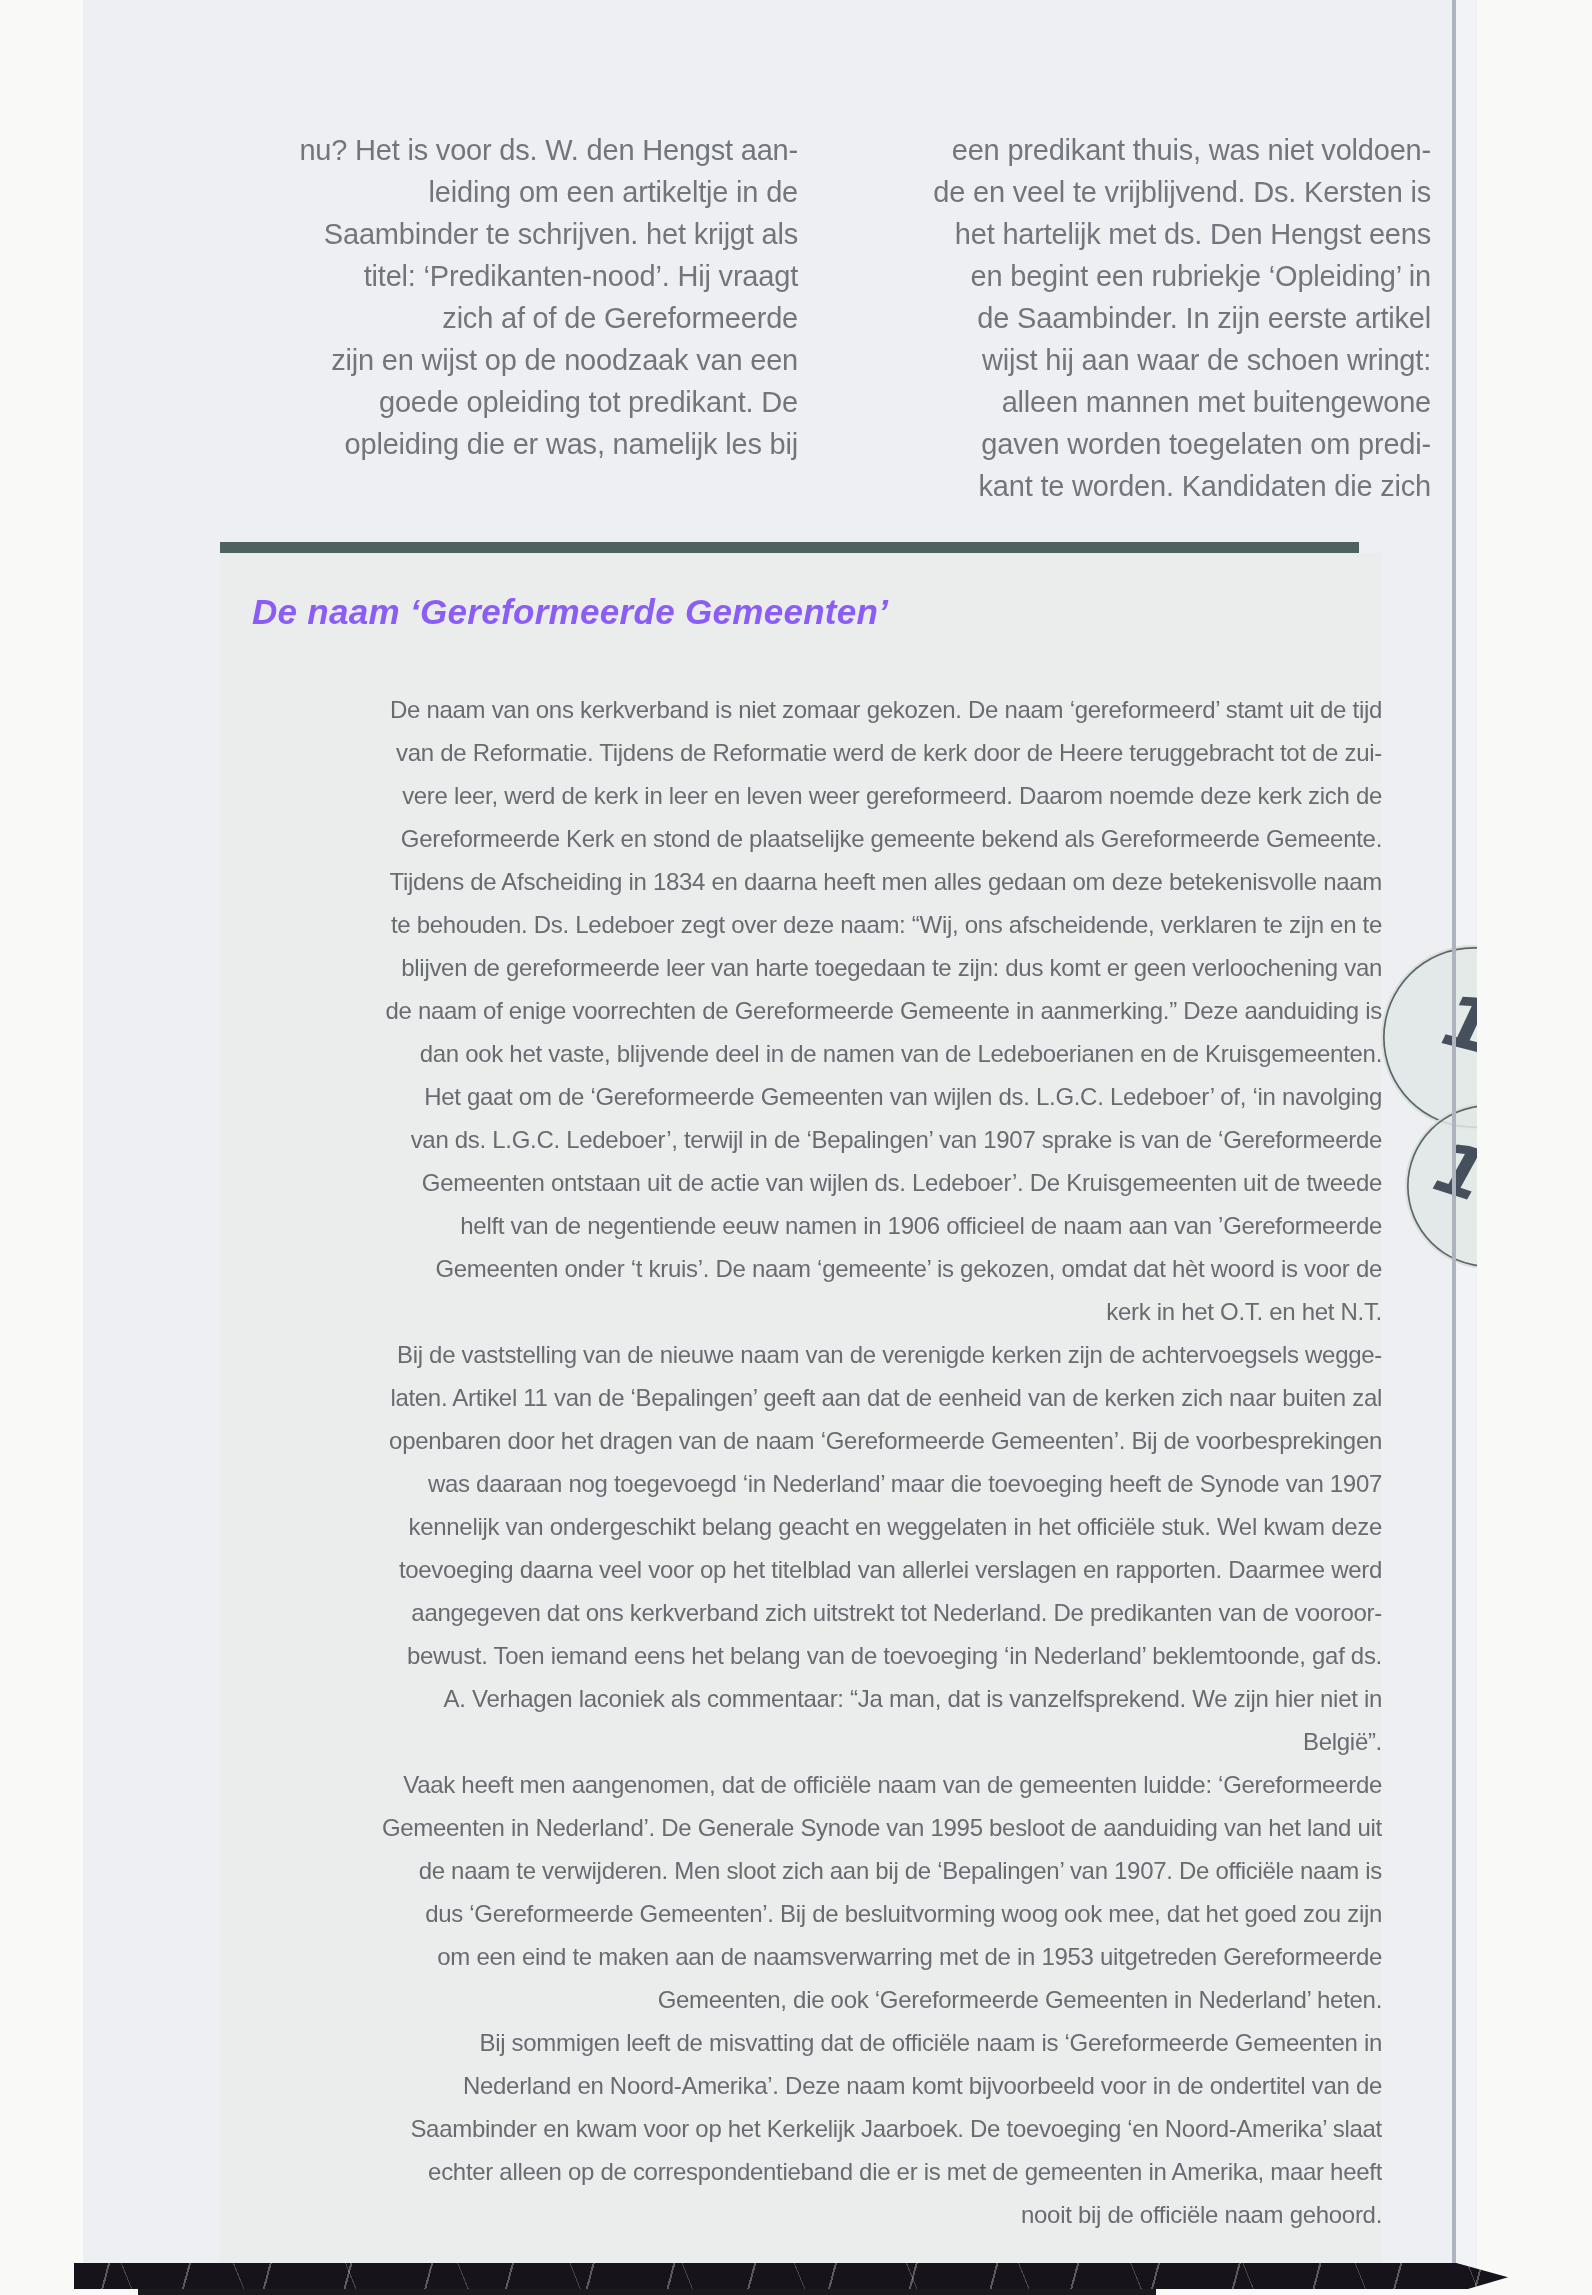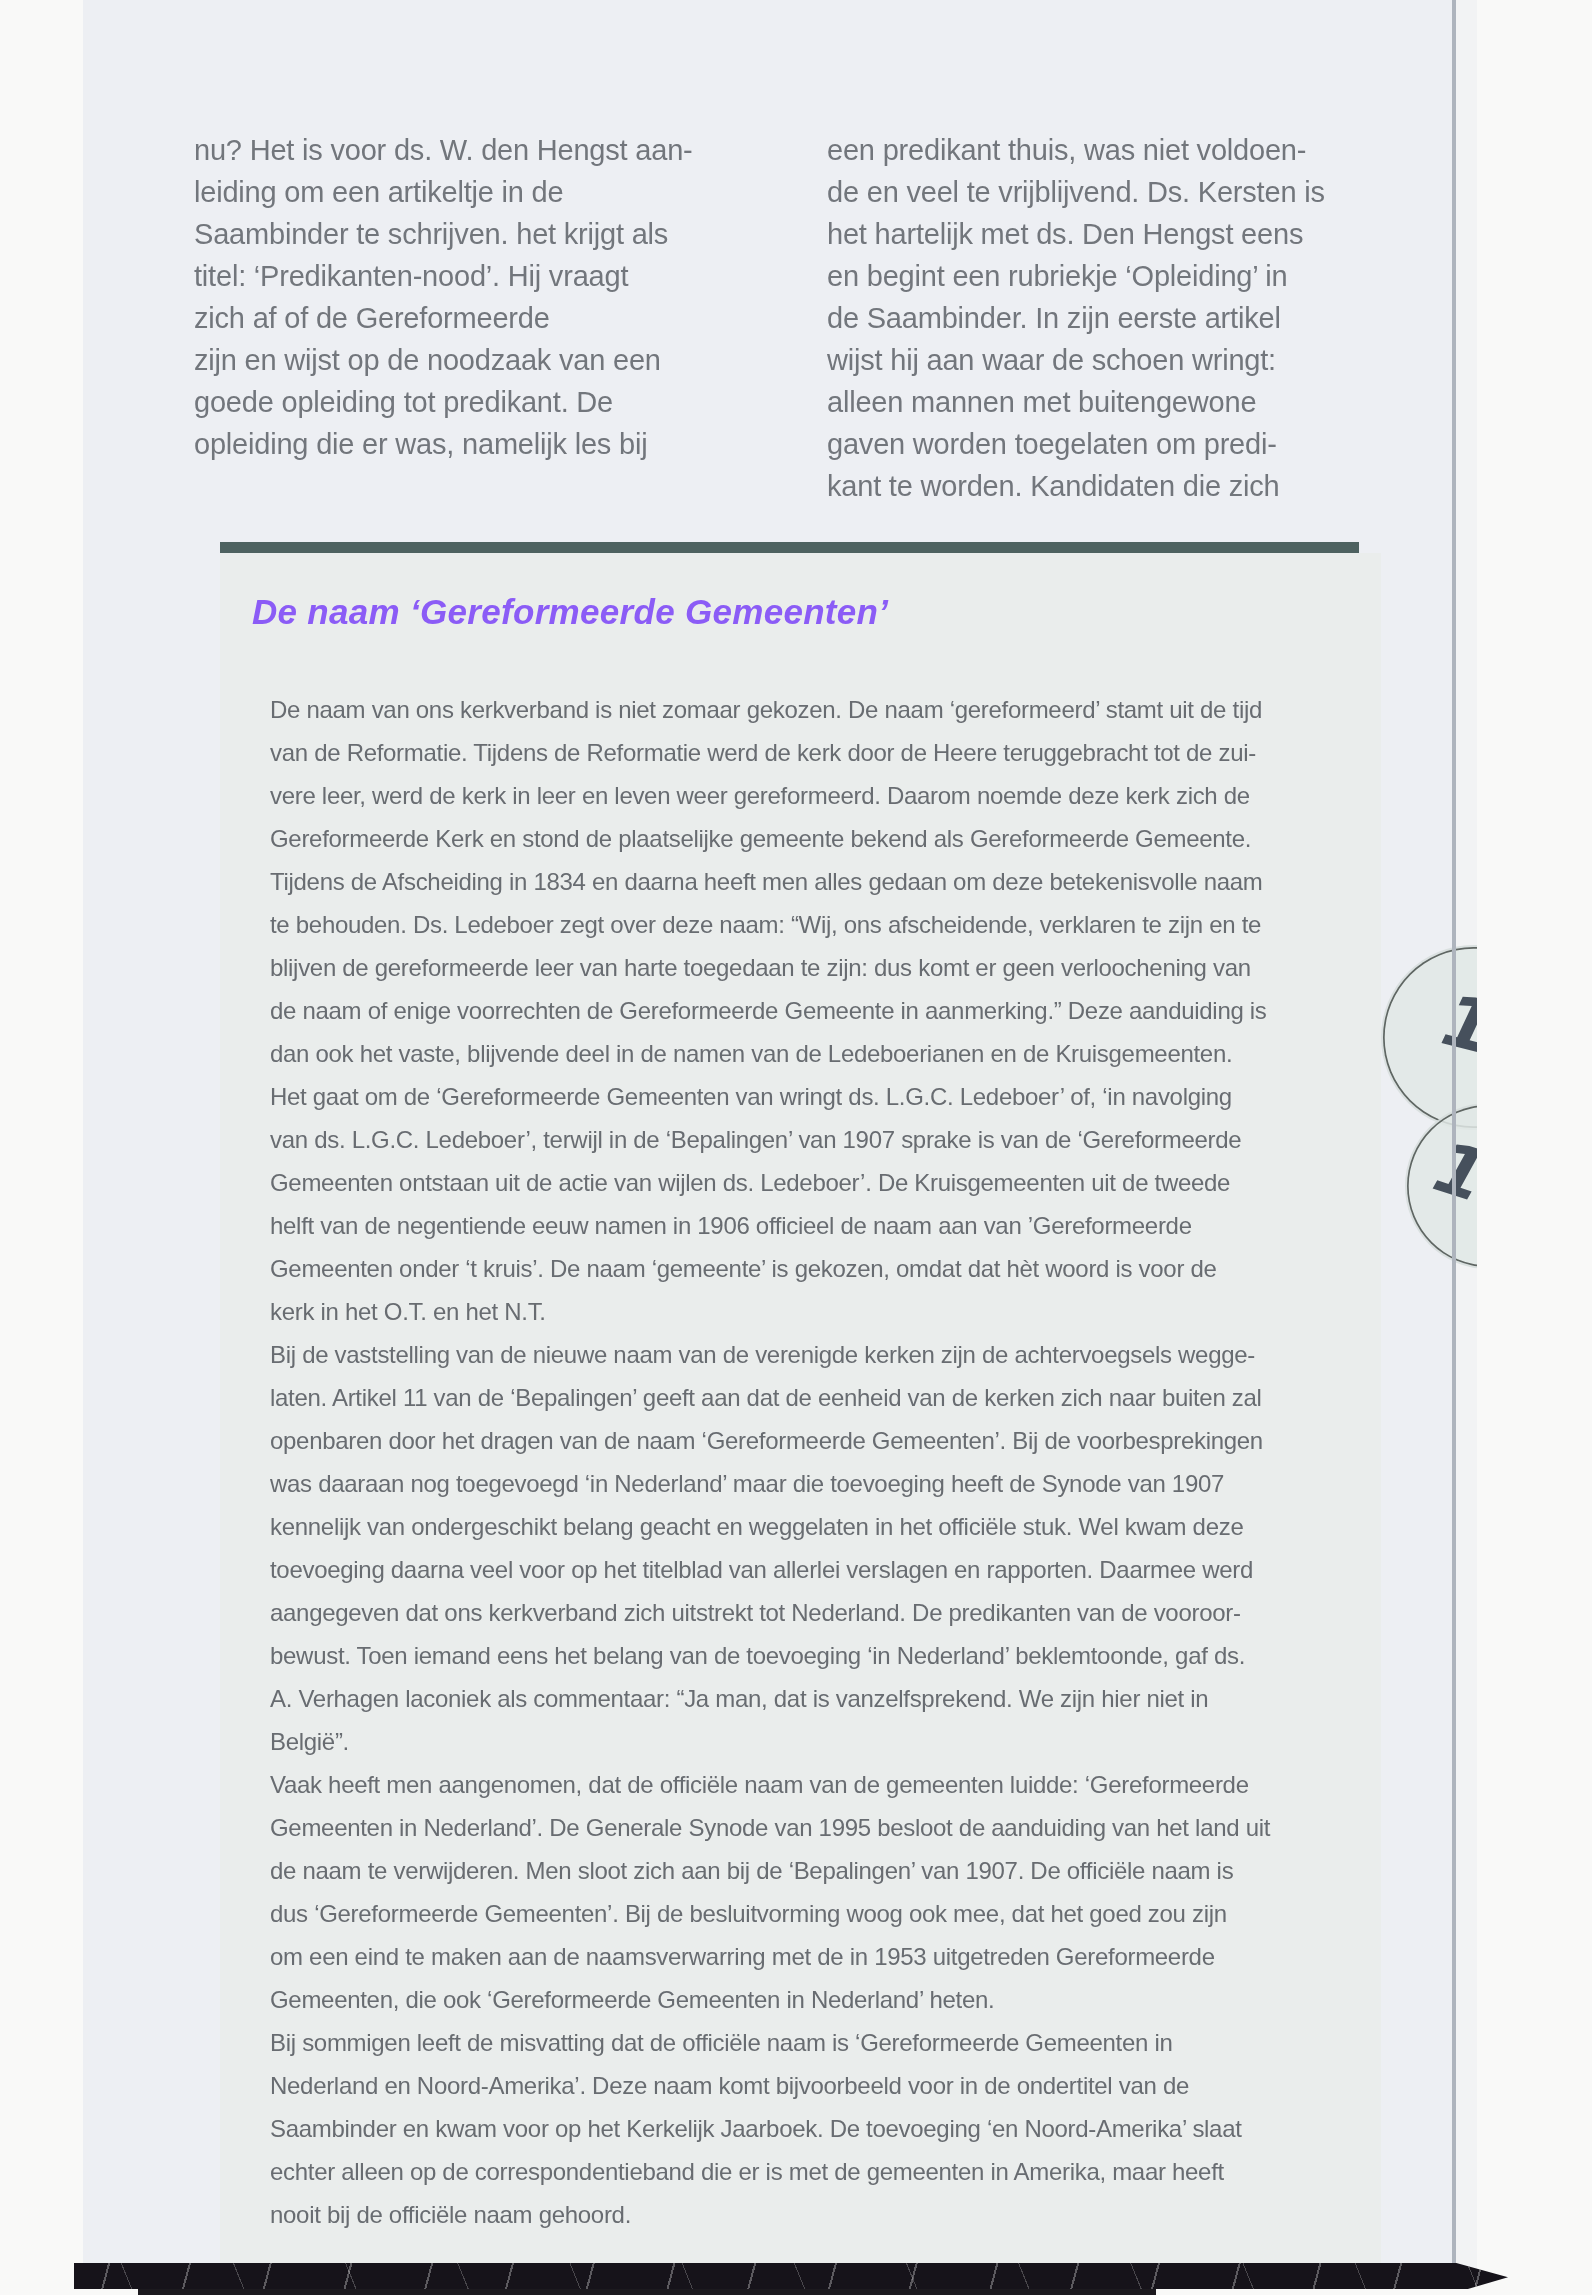--- a/index.html
+++ b/index.html
@@ -1,19 +1,20 @@
 <!DOCTYPE html>
 <html style="font-size:14px"><head>
 <meta charset="utf-8">
 <style>
   html,body { margin:0; padding:0; }
   .canvas {
     position:relative; width:1592px; height:2295px;
     background:#f9f9f8; overflow:hidden;
     font-family:"Liberation Sans", sans-serif;
+    text-align:right;
   }
   .page {
     position:absolute; left:83px; top:0; width:1372px; height:2271px;
     background:#edeff3;
   }
   
   .col {
     position:absolute; top:129px; font-size:29px; line-height:42px;
     color:#72767c; letter-spacing:-0.2px;
   }
@@ -121,21 +122,21 @@
     <div class="box-body">
         <div class="line">De naam van ons kerkverband is niet zomaar gekozen. De naam ‘gereformeerd’ stamt uit de tijd</div>
         <div class="line">van de Reformatie. Tijdens de Reformatie werd de kerk door de Heere teruggebracht tot de zui-</div>
         <div class="line">vere leer, werd de kerk in leer en leven weer gereformeerd. Daarom noemde deze kerk zich de</div>
         <div class="line">Gereformeerde Kerk en stond de plaatselijke gemeente bekend als Gereformeerde Gemeente.</div>
         <div class="line">Tijdens de Afscheiding in 1834 en daarna heeft men alles gedaan om deze betekenisvolle naam</div>
         <div class="line">te behouden. Ds. Ledeboer zegt over deze naam: “Wij, ons afscheidende, verklaren te zijn en te</div>
         <div class="line">blijven de gereformeerde leer van harte toegedaan te zijn: dus komt er geen verloochening van</div>
         <div class="line">de naam of enige voorrechten de Gereformeerde Gemeente in aanmerking.” Deze aanduiding is</div>
         <div class="line">dan ook het vaste, blijvende deel in de namen van de Ledeboerianen en de Kruisgemeenten.</div>
-        <div class="line">Het gaat om de ‘Gereformeerde Gemeenten van wringt ds. L.G.C. Ledeboer’ of, ‘in navolging</div>
+        <div class="line">Het gaat om de ‘Gereformeerde Gemeenten van wijlen ds. L.G.C. Ledeboer’ of, ‘in navolging</div>
         <div class="line">van ds. L.G.C. Ledeboer’, terwijl in de ‘Bepalingen’ van 1907 sprake is van de ‘Gereformeerde</div>
         <div class="line">Gemeenten ontstaan uit de actie van wijlen ds. Ledeboer’. De Kruisgemeenten uit de tweede</div>
         <div class="line">helft van de negentiende eeuw namen in 1906 officieel de naam aan van ’Gereformeerde</div>
         <div class="line">Gemeenten onder ‘t kruis’. De naam ‘gemeente’ is gekozen, omdat dat hèt woord is voor de</div>
         <div class="line">kerk in het O.T. en het N.T.</div>
         <div class="line">Bij de vaststelling van de nieuwe naam van de verenigde kerken zijn de achtervoegsels wegge-</div>
         <div class="line">laten. Artikel 11 van de ‘Bepalingen’ geeft aan dat de eenheid van de kerken zich naar buiten zal</div>
         <div class="line">openbaren door het dragen van de naam ‘Gereformeerde Gemeenten’. Bij de voorbesprekingen</div>
         <div class="line">was daaraan nog toegevoegd ‘in Nederland’ maar die toevoeging heeft de Synode van 1907</div>
         <div class="line">kennelijk van ondergeschikt belang geacht en weggelaten in het officiële stuk. Wel kwam deze</div>

